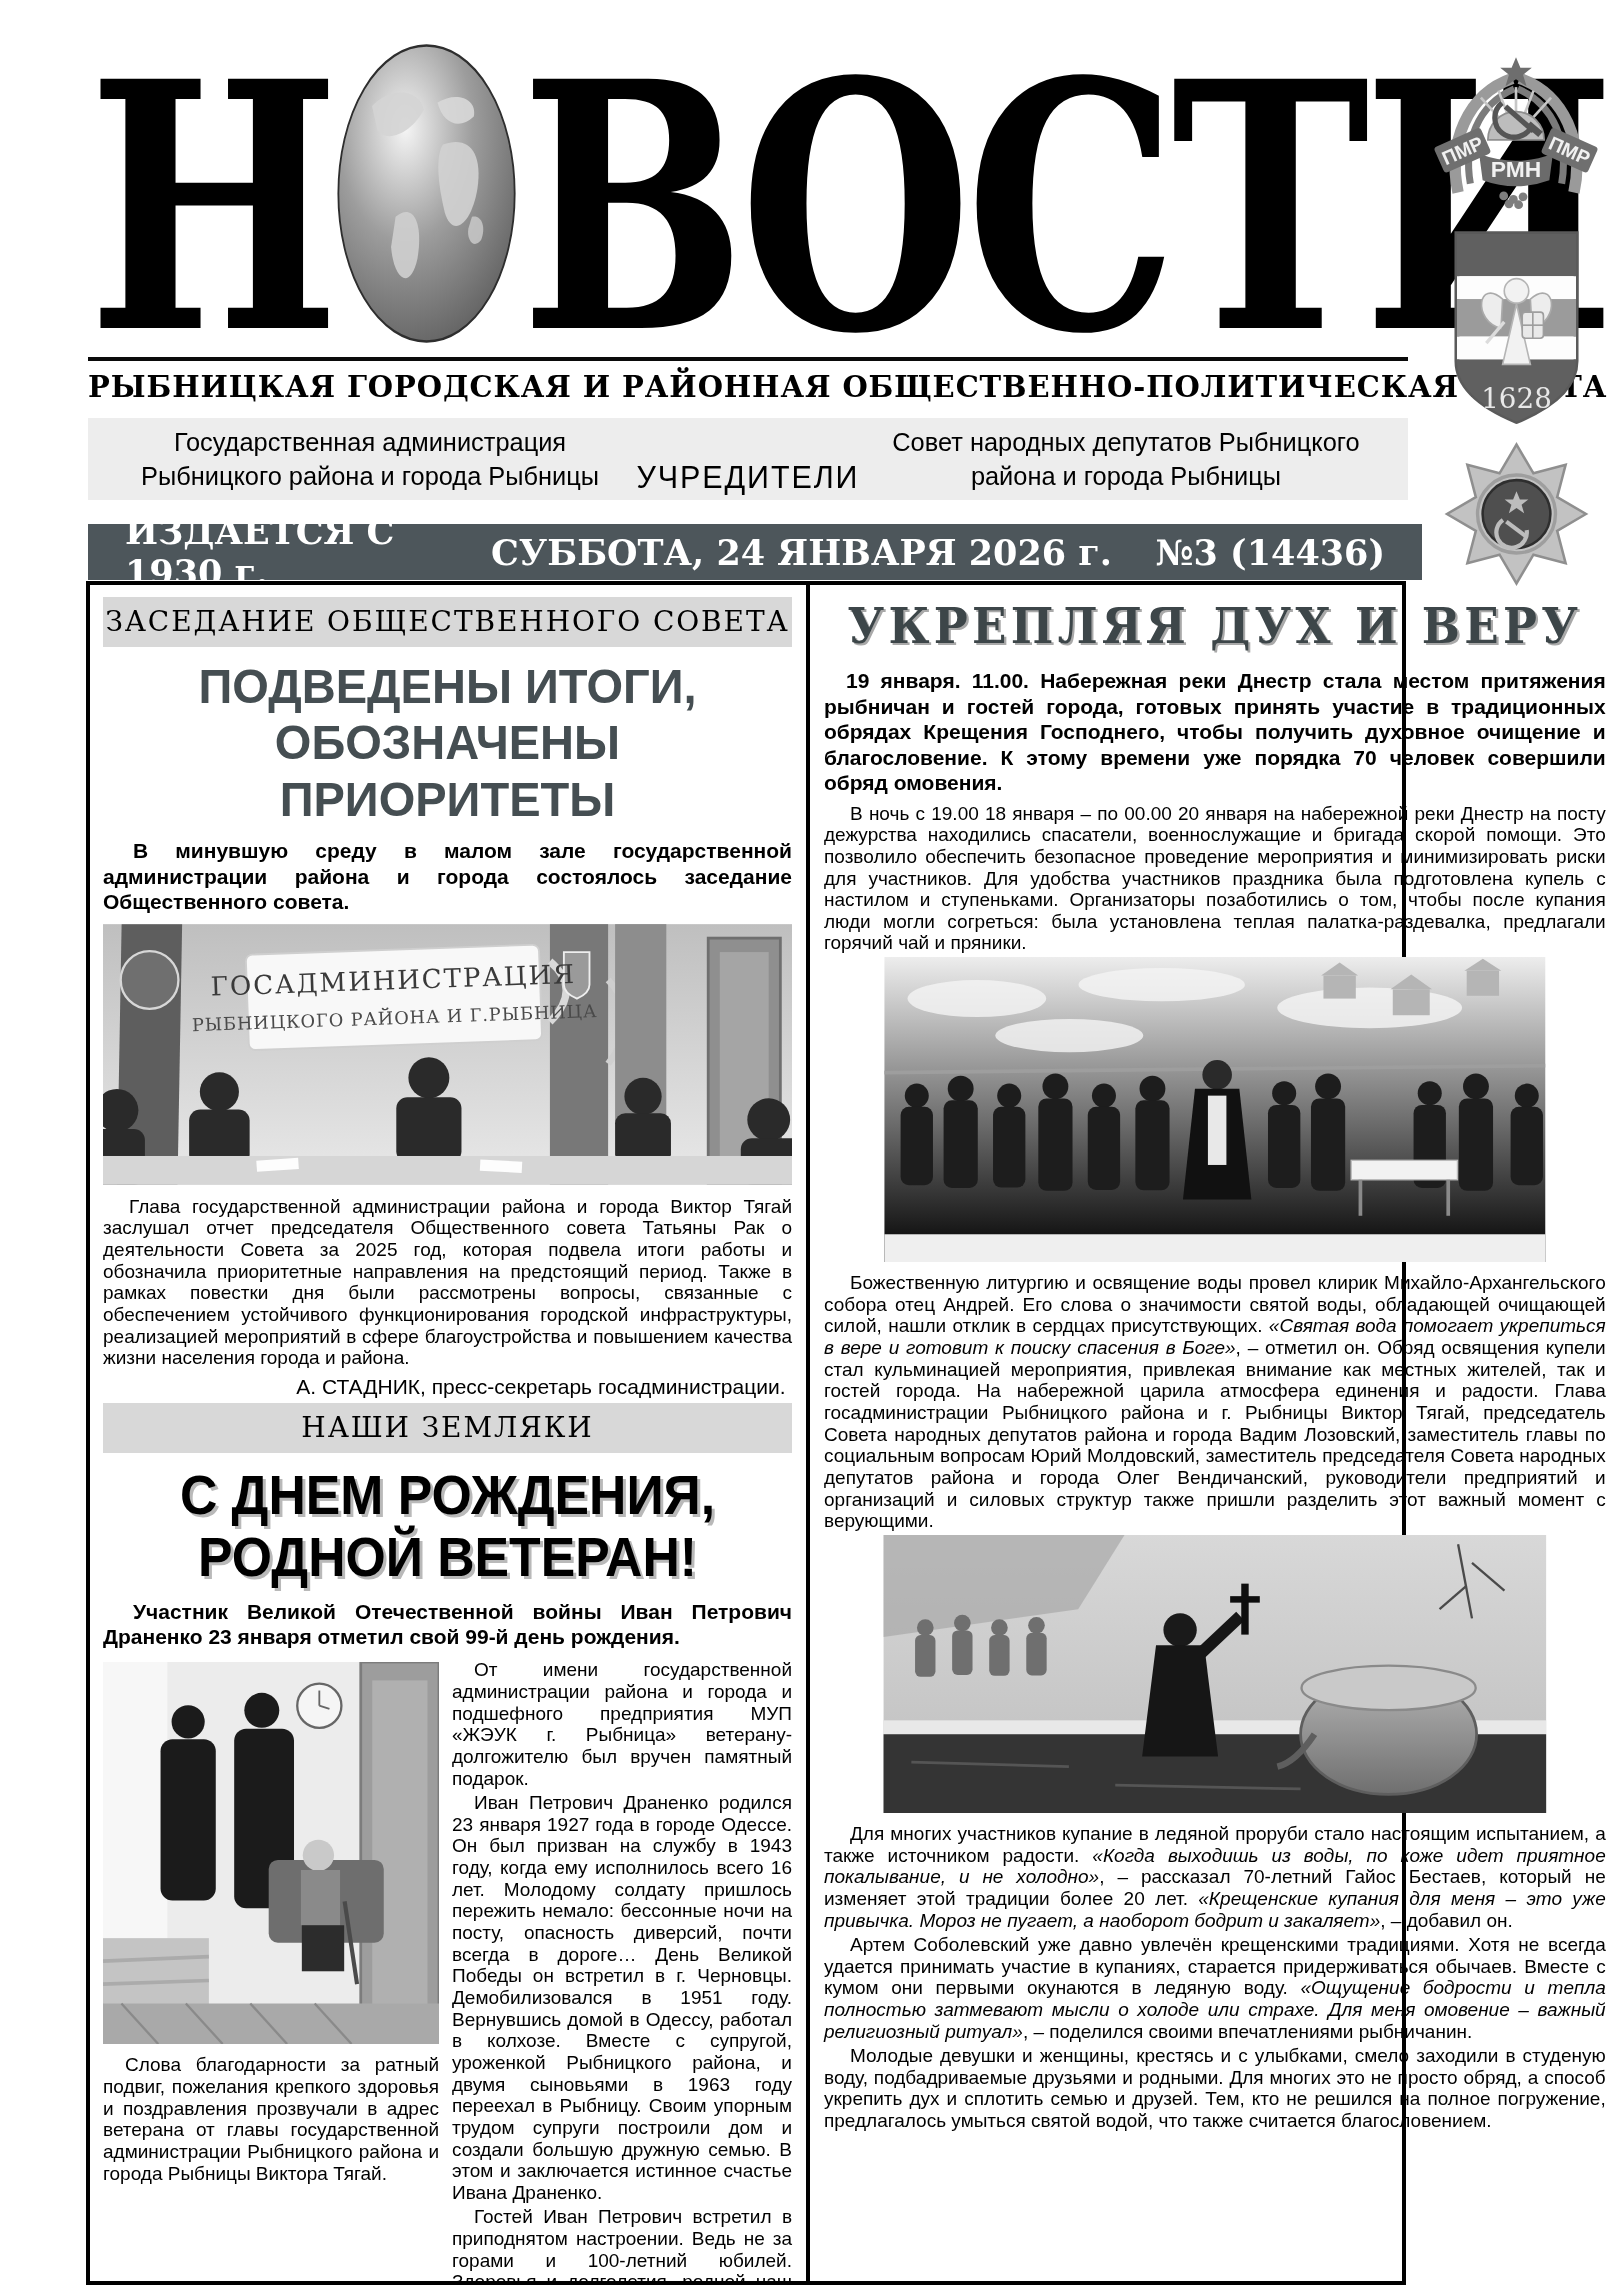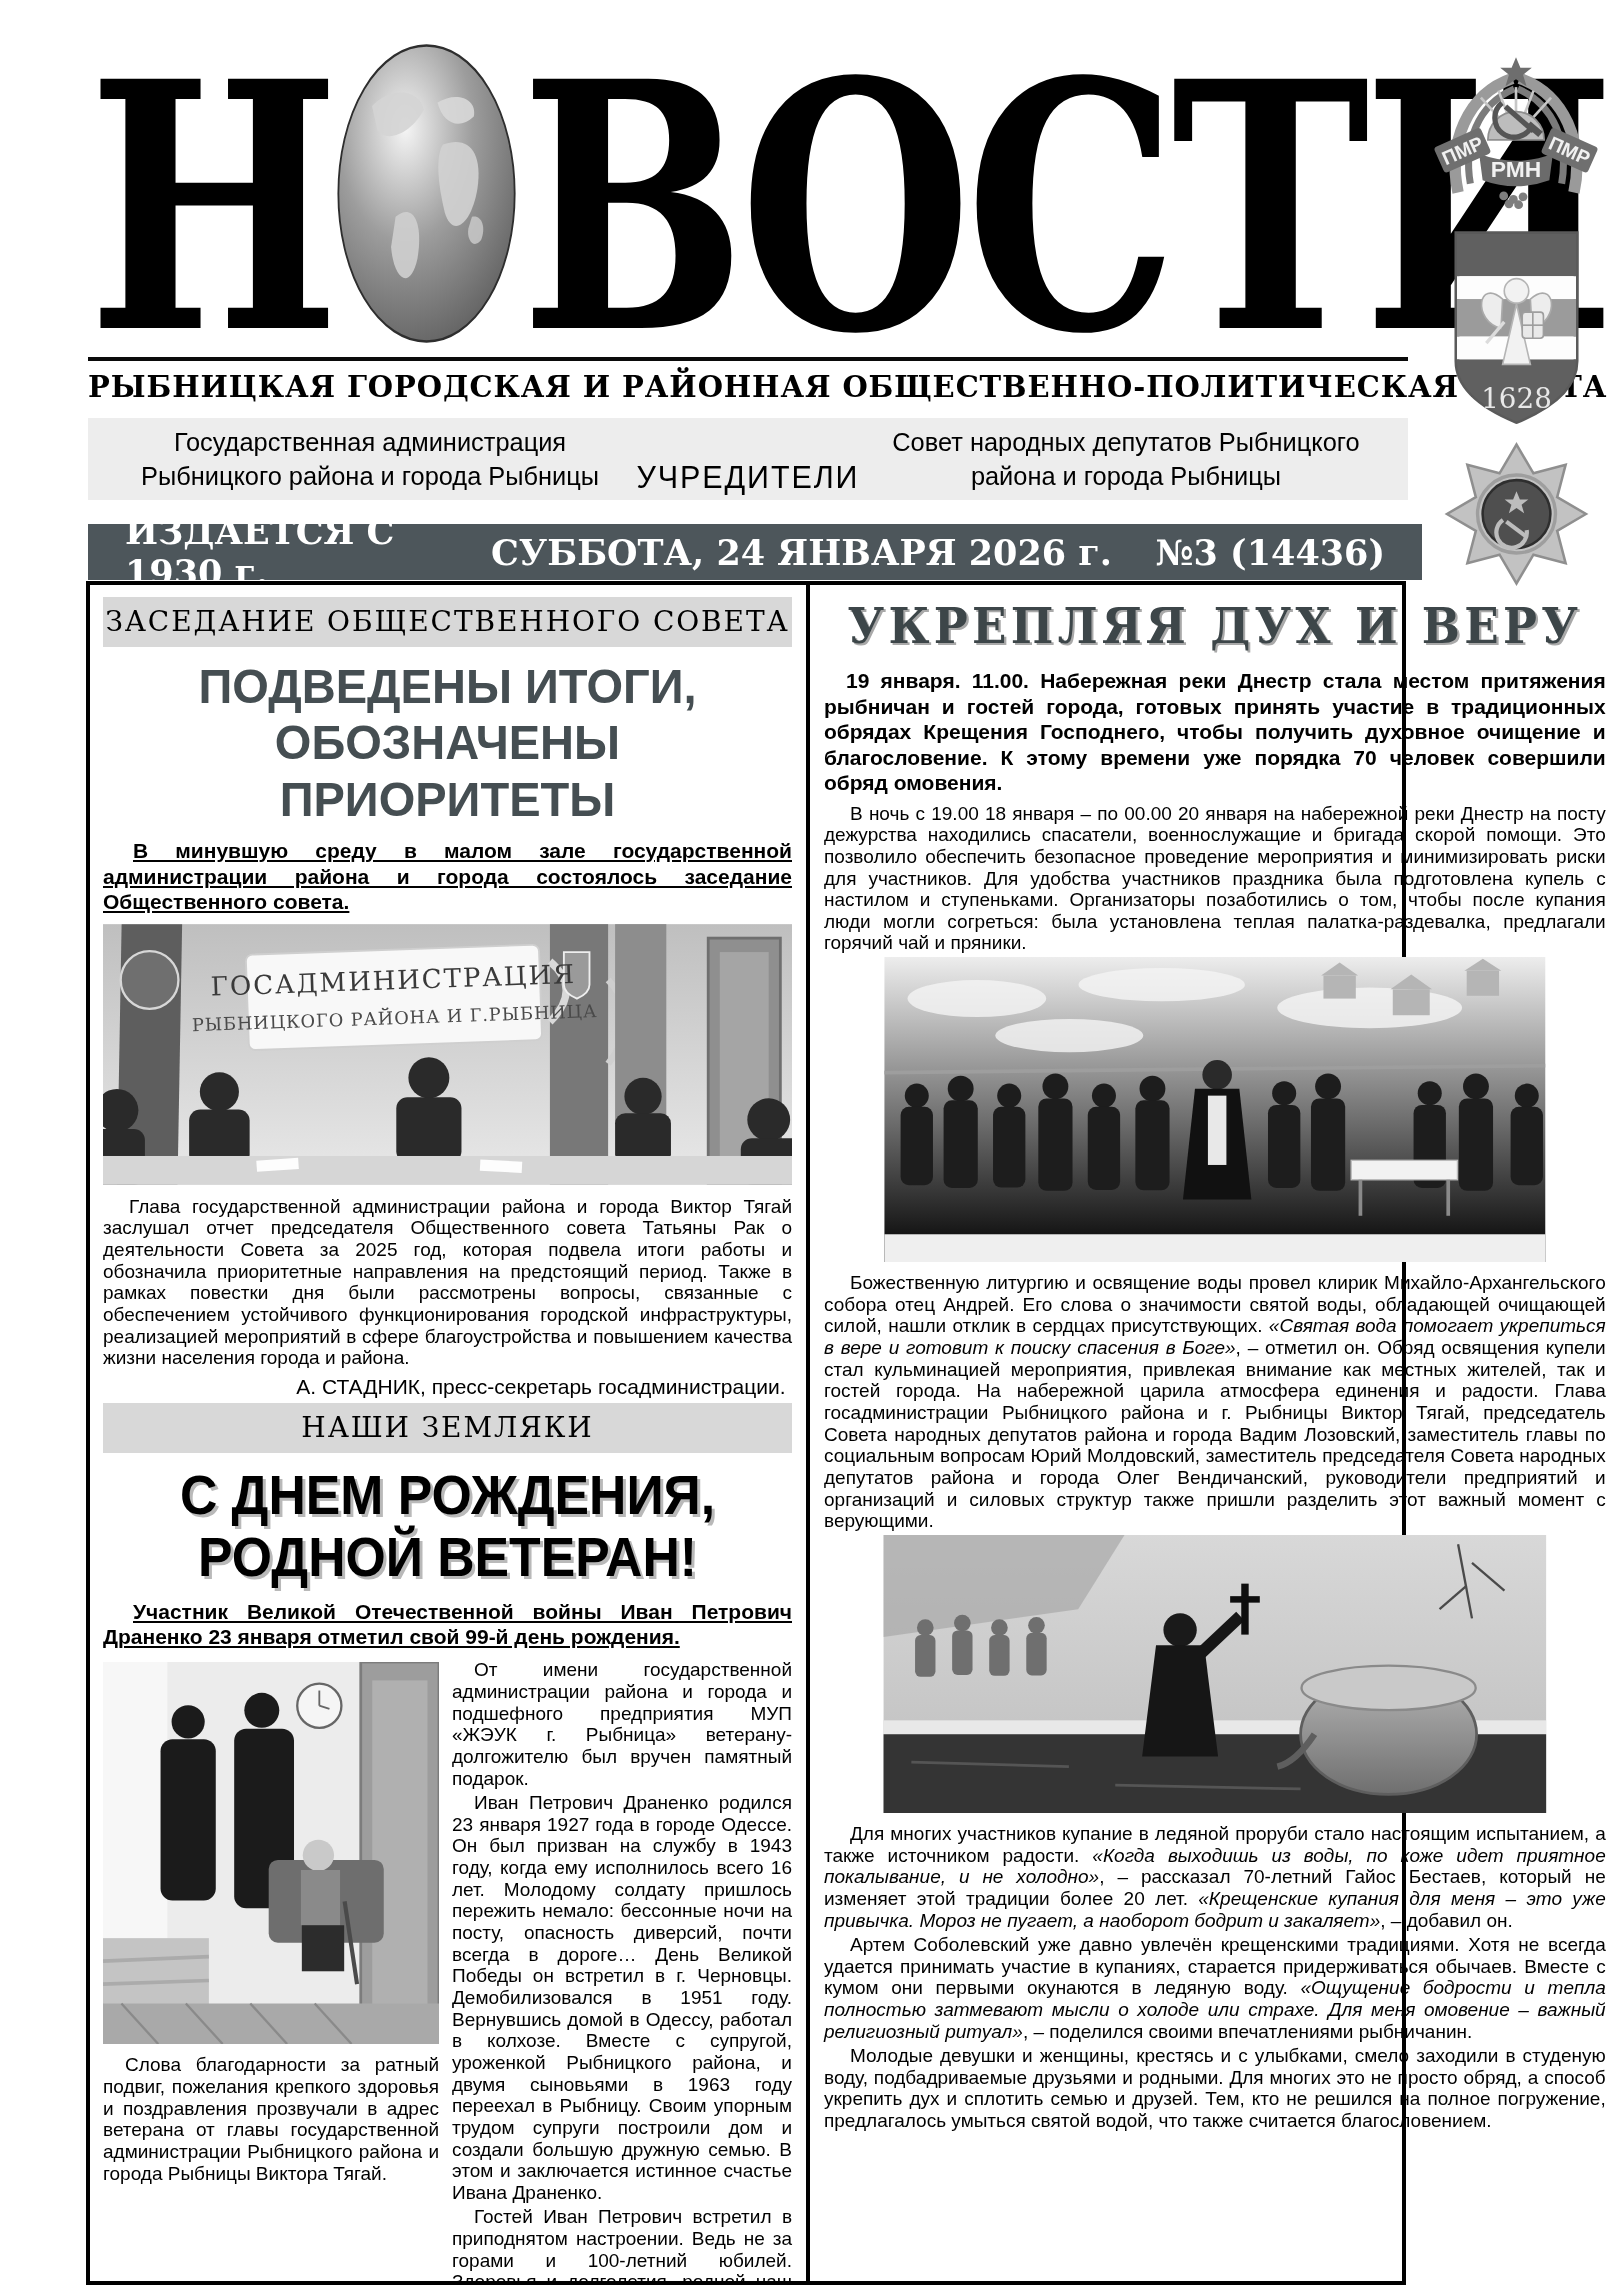--- a/index.html
+++ b/index.html
@@ -44,21 +44,21 @@
   .col-left{width:720px;border-right:4.2px solid #000;padding:8.3px 14px 2.8px 13px;}
   .col-right{flex:1;padding:6.5px 15px 2.8px 14px;}
 
   .kicker{background:#d8d8d8;text-align:center;font-family:"DejaVu Serif",serif;font-size:28px;
           letter-spacing:1.9px;padding:8.3px 0;margin:3.7px 0 11px;}
   .headline-slate{color:#454e52;font-weight:bold;text-align:center;font-size:49px;line-height:1.16;
                   margin:1.9px 0 10.2px;transform:scaleX(0.96);}
   .headline-black{color:#000;font-weight:bold;text-align:center;font-size:55px;line-height:1.13;
                   text-shadow:3.2px 3.2px 0 #b9b9b9;margin:1.9px 0 11px;transform:scaleX(0.94);}
   .lead{font-weight:bold;font-size:21px;line-height:1.22;text-align:justify;text-indent:30px;
-        margin:0 0 9.3px;text-decoration:underline;}
+        margin:0 0 9.3px;}
   .body-text{font-size:19px;line-height:1.14;text-align:justify;margin:0 0 2.8px;text-indent:26px;}
   .byline{font-weight:normal;font-size:21px;text-align:right;margin:6.5px 6.5px 3.7px 0;}
   .photo{display:block;width:100%;margin:2.8px 0 10.2px;}
 
   .vet-row{display:flex;gap:13px;margin-top:1.9px;}
   .vet-left{width:336px;flex:0 0 auto;}
   .vet-right{flex:1;min-width:0;}
   .vet-left .body-text{text-indent:22px;}
   .vet-right .body-text{text-indent:22px;}
 

